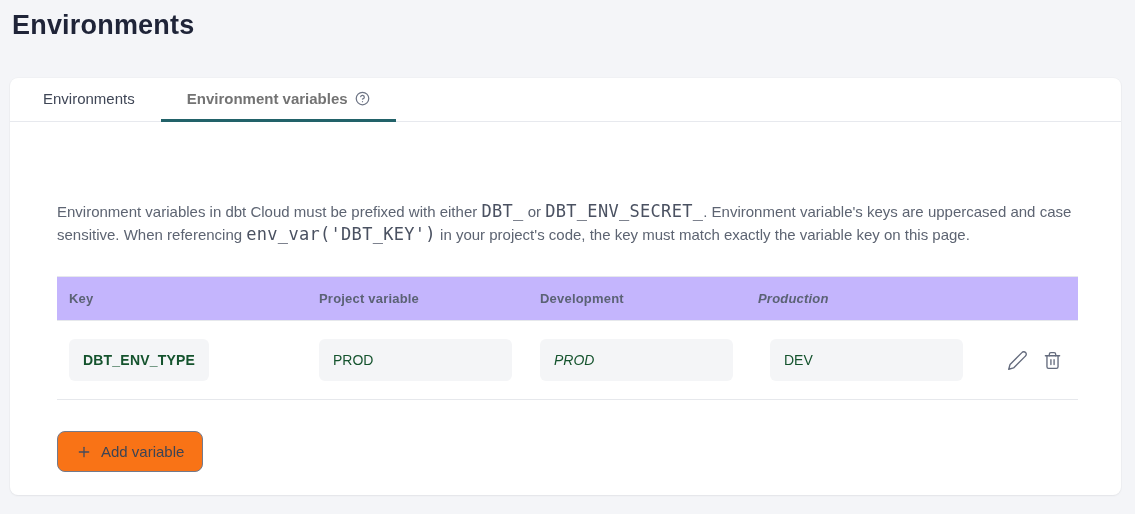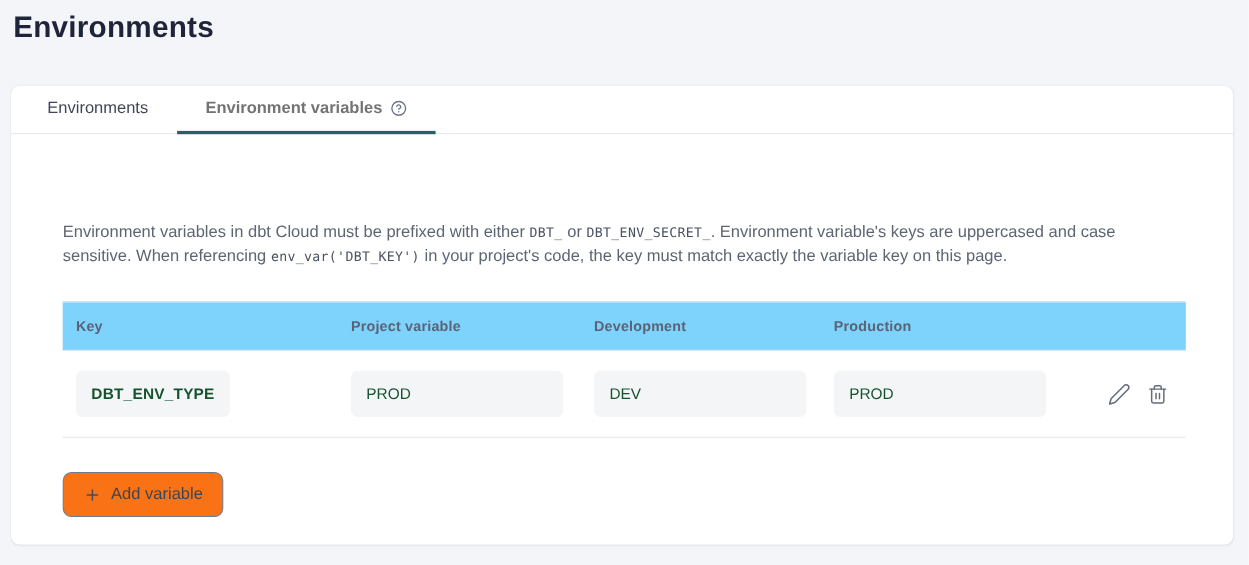--- a/index.html
+++ b/index.html
@@ -54,52 +54,52 @@
   .content { padding: 0 43px 0 47px; }
   .description {
     margin-top: 78px;
     font-size: 15px;
     line-height: 22px;
     color: #5d6472;
     max-width: 1021px;
   }
   .code {
     font-family: "DejaVu Sans Mono", "Liberation Mono", monospace;
-    font-size: 12px;
+    font-size: 17px;
     color: #4a5161;
     letter-spacing: 0.3px;
   }
   
   .var-table { margin-top: 30px; width: 1021px; }
   .thead {
     display: flex;
     align-items: center;
     height: 45px;
-    background: #7dd3fc;
+    background: #c4b5fd;
     border-top: 1px solid #e6e8ec;
     border-bottom: 1px solid #e6e8ec;
   }
   .th {
     font-size: 13px;
     font-weight: 700;
     color: #5b6275;
     letter-spacing: 0.2px;
     padding-left: 12px;
   }
   .trow {
     display: flex;
     align-items: center;
     height: 79px;
     border-bottom: 1px solid #e6e8ec;
   }
   .td { padding-left: 12px; }
   .col-key   { width: 250px; }
   .col-def   { width: 221px; }
   .col-dev   { width: 218px; }
-  .col-prod  { width: 230px; }
+  .col-prod  { width: 230px; font-style: italic; }
   .pill {
     display: flex;
     align-items: center;
     height: 42px;
     background: #f4f5f7;
     border-radius: 6px;
     padding: 0 14px;
     font-size: 14px;
     color: #14532d;
   }
@@ -178,25 +178,25 @@
         <div class="th col-prod">Production</div>
       </div>
 
       <div class="trow">
         <div class="td col-key">
           <div class="pill key-pill">DBT_ENV_TYPE</div>
         </div>
         <div class="td col-def">
           <div class="pill value-pill">PROD</div>
         </div>
+        <div class="td col-prod">
+          <div class="pill value-pill">PROD</div>
+        </div>
         <div class="td col-dev">
           <div class="pill value-pill">DEV</div>
-        </div>
-        <div class="td col-prod">
-          <div class="pill value-pill">PROD</div>
         </div>
         <div class="row-actions">
           <button class="icon-btn" title="">
             <span>
               <svg width="21" height="21" viewBox="0 0 24 24" fill="none" stroke="currentColor" stroke-width="1.6" stroke-linecap="round" stroke-linejoin="round">
                 <path d="M17 3a2.85 2.83 0 1 1 4 4L7.5 20.5 2 22l1.5-5.5Z"></path>
               </svg>
             </span>
           </button>
           <button class="icon-btn" title="">

